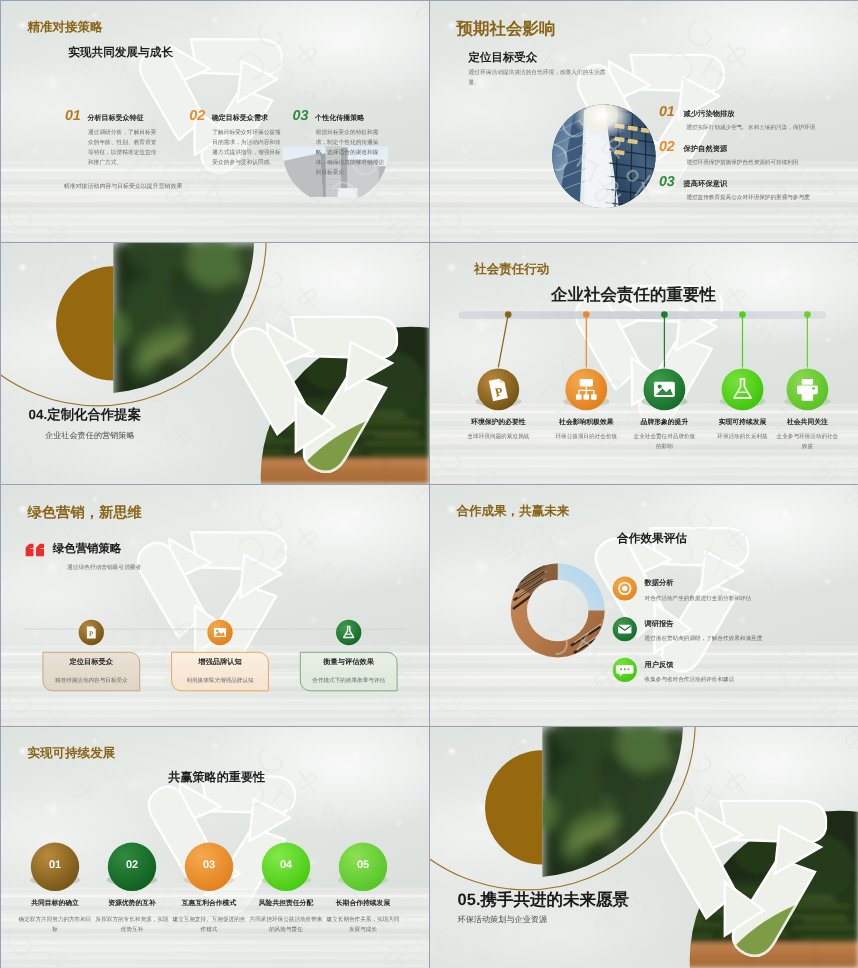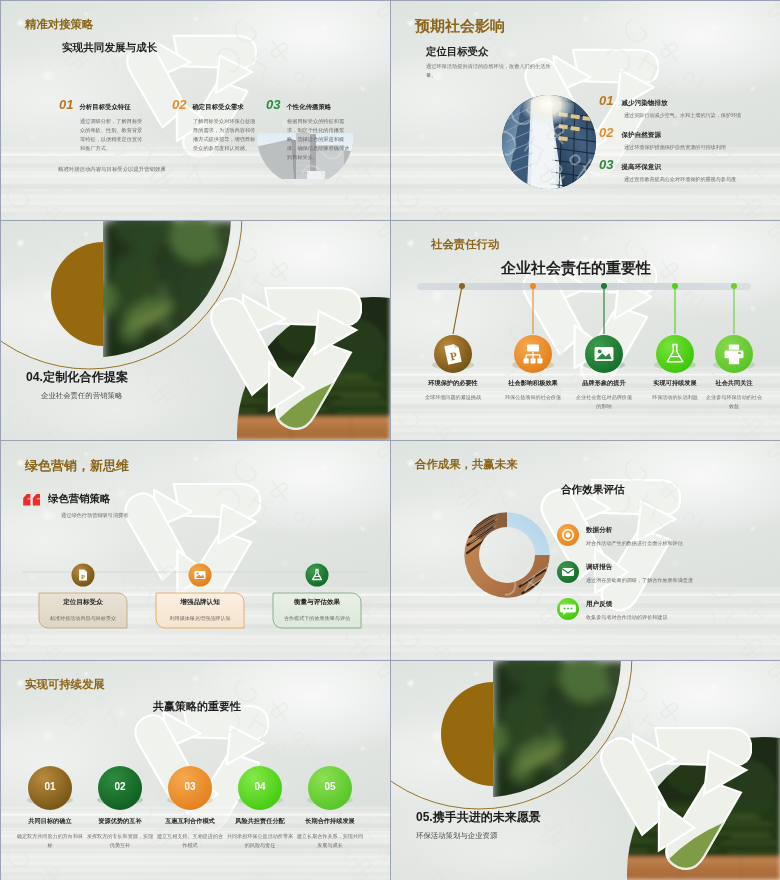--- a/index.html
+++ b/index.html
@@ -925,17 +925,17 @@
       <clipPath id="s8grn">
             <circle cx="300" cy="262" r="152"></circle>
           </clipPath>
     </defs>
     <use href="#recycle3" fill="#eef1ea" stroke="#ffffff" stroke-width="2"></use>
     <g clip-path="url(#s8grn)">
       <use href="#recycle3" fill="#7d9c45" stroke="#e9ece2" stroke-width="2"></use>
     </g>
   </svg>
 
-  <div class="stitle" style="left:25px;top:148px;font-size:12px;color:#1a1a1a">05.携手共进的未来愿景</div>
+  <div class="stitle" style="left:25px;top:148px;font-size:15px;color:#1a1a1a">05.携手共进的未来愿景</div>
   <div class="ssub" style="left:25px;top:170px;font-size:7.4px;color:#4a4a4a">环保活动策划与企业资源</div>
 </div>
 
 </div>
 
 </body></html>

